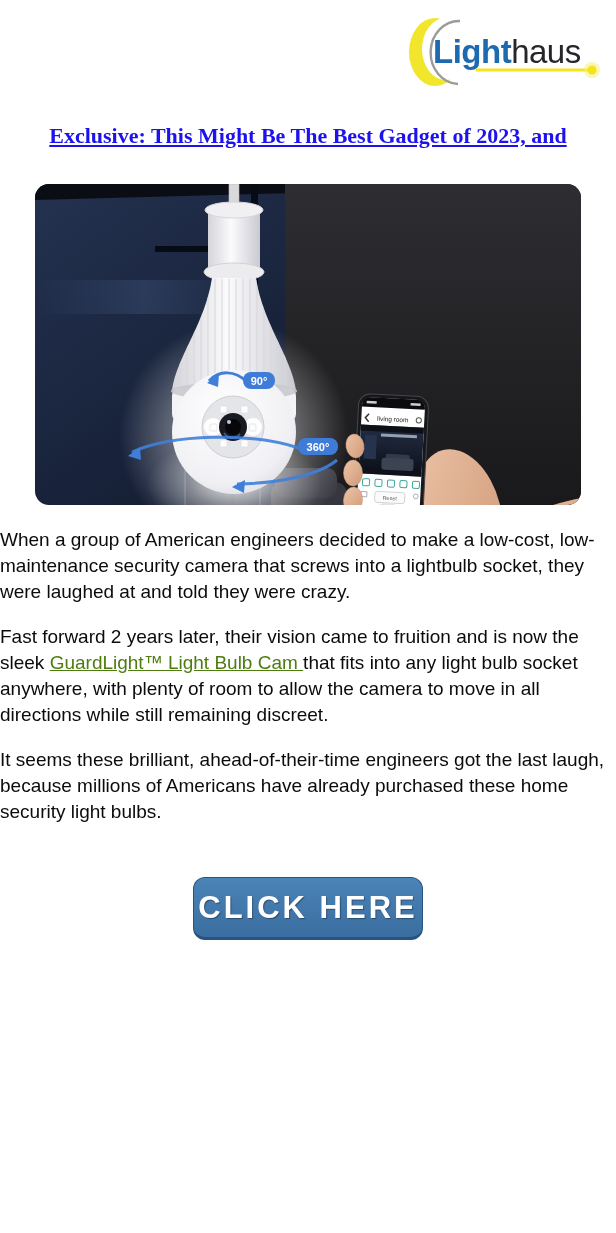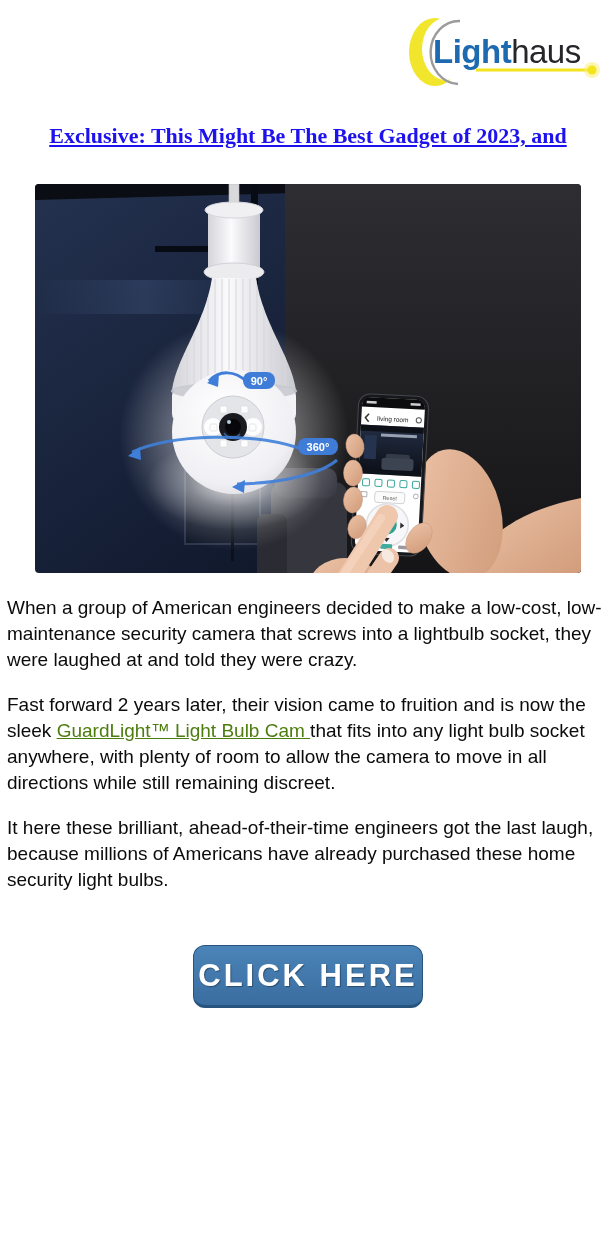--- a/index.html
+++ b/index.html
@@ -25,32 +25,32 @@
     font-size: 22px;
     line-height: 30px;
     color: #1d12ee;
     text-decoration: underline;
     cursor: pointer;
   }
   .headline a + a { margin-top: 24px; }
 
   
   .hero {
-    width: 546px; height: 389px;
+    width: 546px; height: 321px;
     margin: 33px auto 0;
-    border-radius: 4px;
+    border-radius: 14px;
     overflow: hidden;
     display: block;
     position: relative;
     cursor: pointer;
   }
   .hero svg { display: block; width: 546px; height: 401px; }
 
   
-  .copy { margin-top: 10px; padding: 0 7px; }
+  .copy { margin-top: 10px; padding: 0 0; }
   .copy p {
     font-size: 19px;
     line-height: 26px;
     margin: 19px 0 0;
     color: #0b0b0b;
   }
   .copy p:first-child { margin-top: 22px; }
   .copy a { color: #4d7c0f; text-decoration: underline; cursor: pointer; }
 
   
@@ -285,20 +285,20 @@
         <ellipse cx="353" cy="372" rx="5.5" ry="7.5" transform="rotate(-35 353 372)" fill="#f7ebe2" opacity="0.95"></ellipse>
         <line x1="308" y1="402" x2="352" y2="332" stroke="#efc7ac" stroke-width="22" stroke-linecap="round"></line>
         <line x1="304" y1="398" x2="346" y2="334" stroke="#f7d9c4" stroke-width="8" stroke-linecap="round" opacity="0.6"></line>
       </g>
     </svg>
   </figure>
 
   <div class="copy">
     <p>When a group of American engineers decided to make a low-cost, low-maintenance security camera that screws into a lightbulb socket, they were laughed at and told they were crazy.</p>
     <p><span>Fast forward 2 years later, their vision came to fruition and is now the sleek </span><a>GuardLight™ Light Bulb Cam </a><span>that fits into any light bulb socket anywhere, with plenty of room to allow the camera to move in all directions while still remaining discreet.</span></p>
-    <p>It here these brilliant, ahead-of-their-time engineers got the last laugh, because millions of Americans have already purchased these home security light bulbs.</p>
+    <p>It seems these brilliant, ahead-of-their-time engineers got the last laugh, because millions of Americans have already purchased these home security light bulbs.</p>
   </div>
 
   <div class="cta-row">
     <a class="cta-button">CLICK HERE</a>
   </div>
 
 </div>
 
 </body></html>

